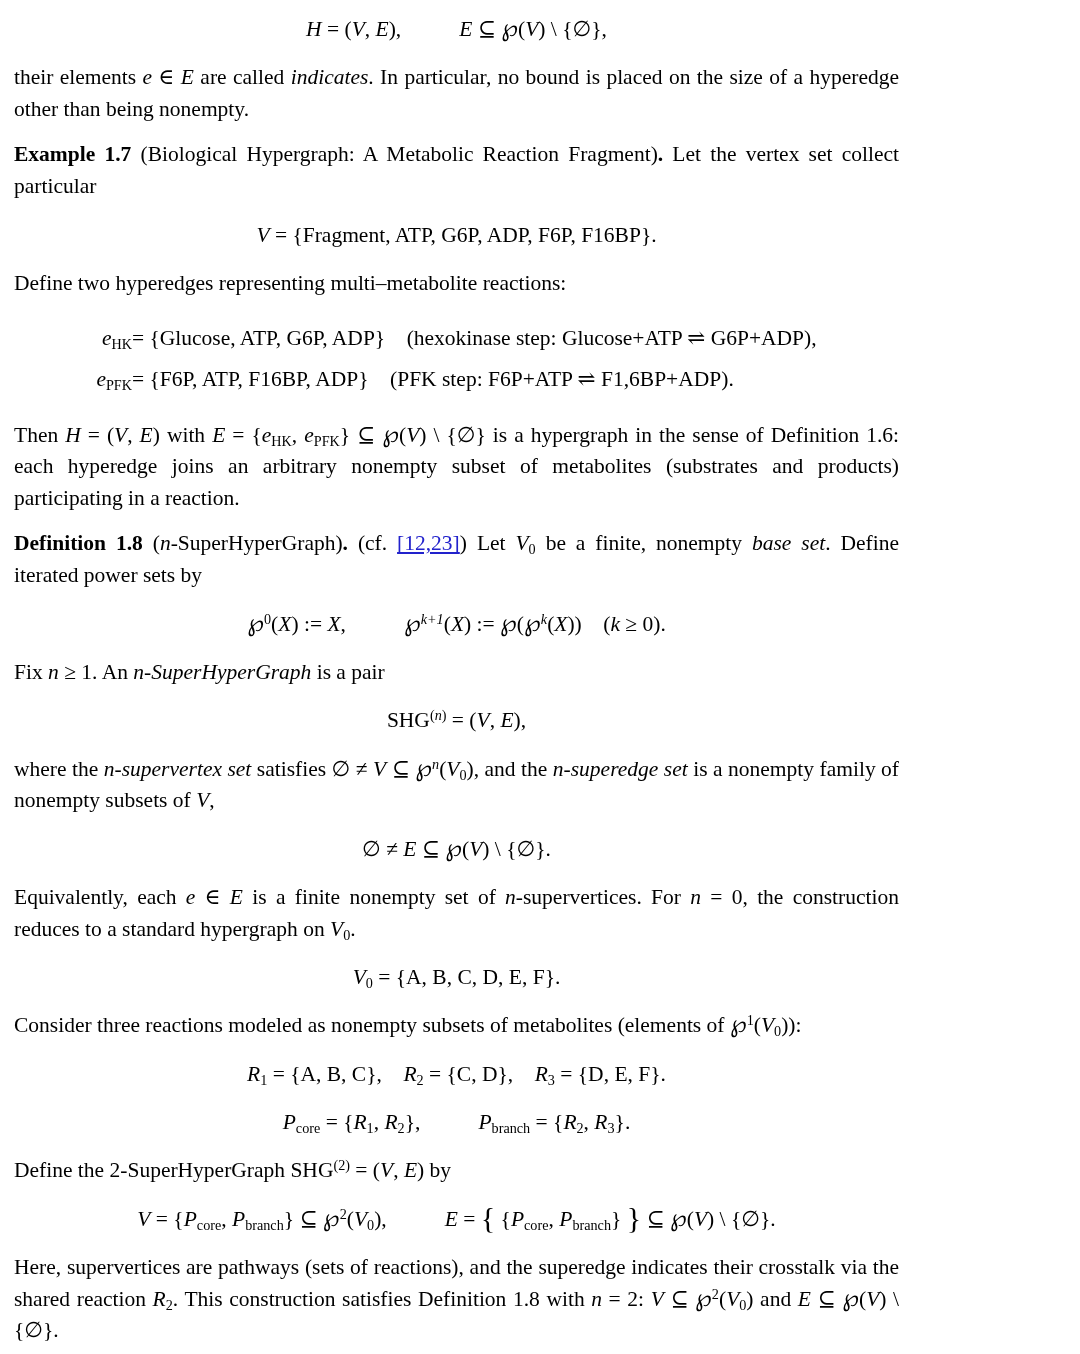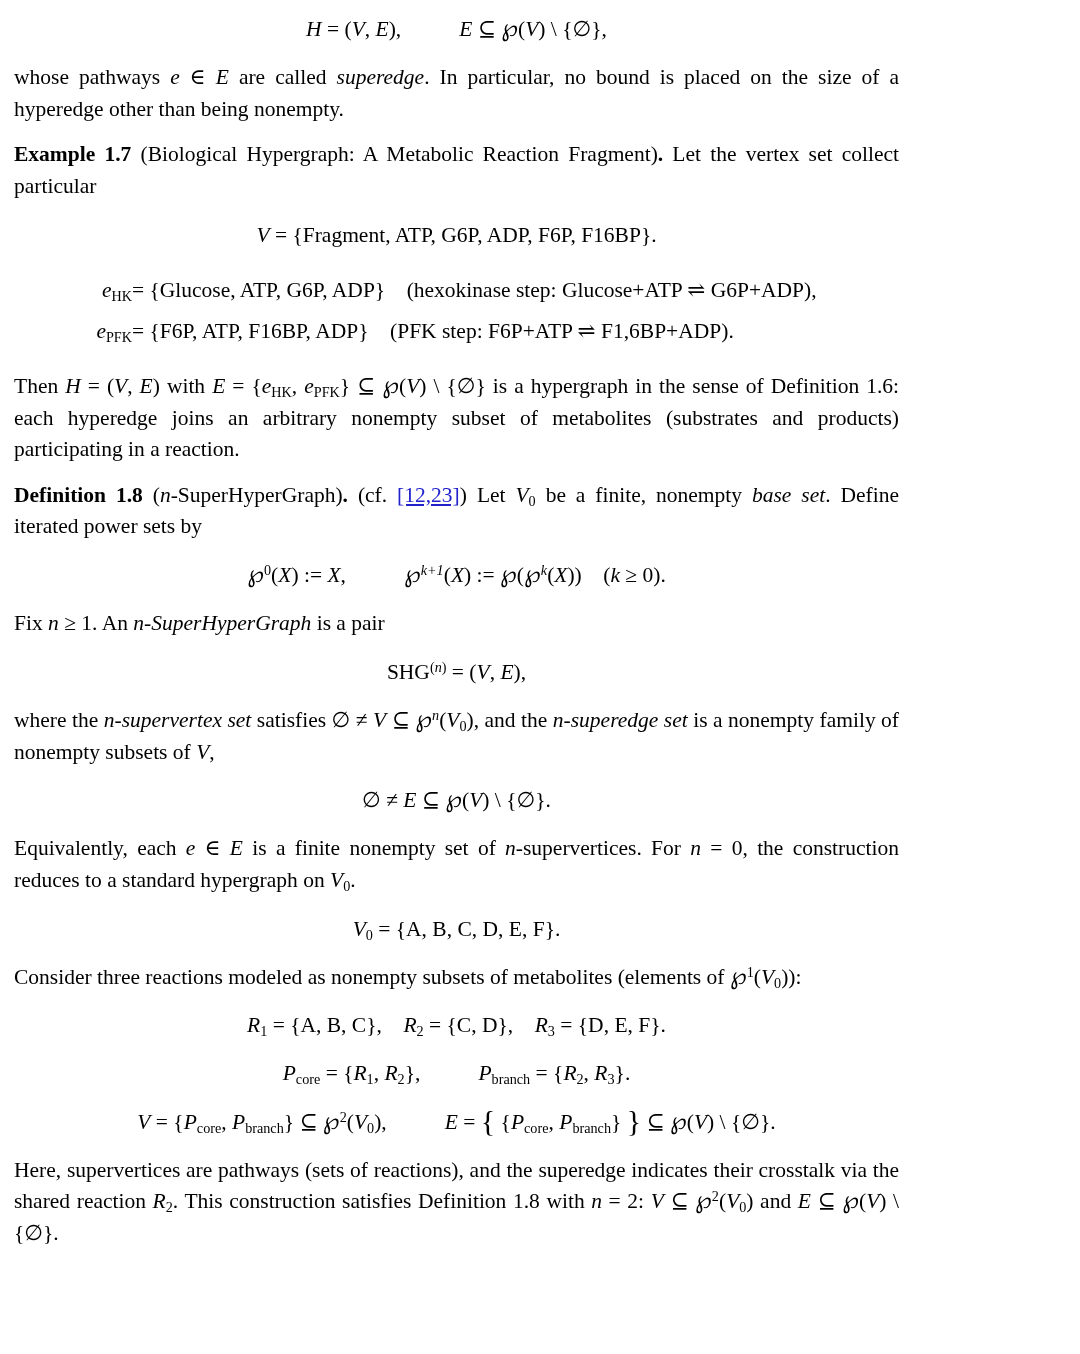--- a/index.html
+++ b/index.html
@@ -46,38 +46,40 @@
   .r-gap   { display: inline-block; width: 2.7em; }
   .r-gapsm { display: inline-block; width: 1.0em; }
   .r-big  { font-size: 140%; line-height: 0; vertical-align: -0.08em; }
 </style>
 </head>
 <body>
 
 <main>
   <div id="doc">
       <div class="block display"><span class="r r-i">H</span><span class="r"> = (</span><span class="r r-i">V</span><span class="r">, </span><span class="r r-i">E</span><span class="r">),</span><span class="r r-gap"></span><span class="r r-i">E</span><span class="r"> ⊆ </span><span class="r r-scr">℘</span><span class="r">(</span><span class="r r-i">V</span><span class="r">) \ {∅},</span></div>
-      <p class="block para"><span class="r">whose pathways </span><span class="r r-i">e</span><span class="r"> ∈ </span><span class="r r-i">E</span><span class="r"> are called </span><span class="r r-i">superedge</span><span class="r">. In particular, no bound is placed on the size of a hyperedge other than being nonempty.</span></p>
+      <p class="block para"><span class="r">their elements </span><span class="r r-i">e</span><span class="r"> ∈ </span><span class="r r-i">E</span><span class="r"> are called </span><span class="r r-i">indicates</span><span class="r">. In particular, no bound is placed on the size of a hyperedge other than being nonempty.</span></p>
       <p class="block para"><span class="r r-b">Example 1.7</span><span class="r"> (Biological Hypergraph: A Metabolic Reaction Fragment)</span><span class="r r-b">.</span><span class="r"> Let the vertex set collect particular</span></p>
       <div class="block display"><span class="r r-i">V</span><span class="r"> = {Fragment, ATP, G6P, ADP, F6P, F16BP}.</span></div>
+      <p class="block para"><span class="r">Define two hyperedges representing multi–metabolite reactions:</span></p>
       <div class="block display align"><div class="align-inner"><div class="align-row">
             <span class="cell lhs"><span class="r r-i">e</span><span class="r r-sub">HK</span></span>
             <span class="cell rhs"><span class="r"> = {Glucose, ATP, G6P, ADP}</span><span class="r r-gapsm"></span><span class="r">(hexokinase step: Glucose+ATP ⇌ G6P+ADP),</span></span>
           </div><div class="align-row">
             <span class="cell lhs"><span class="r r-i">e</span><span class="r r-sub">PFK</span></span>
             <span class="cell rhs"><span class="r"> = {F6P, ATP, F16BP, ADP}</span><span class="r r-gapsm"></span><span class="r">(PFK step: F6P+ATP ⇌ F1,6BP+ADP).</span></span>
           </div></div></div>
       <p class="block para"><span class="r">Then </span><span class="r r-i">H</span><span class="r"> = (</span><span class="r r-i">V</span><span class="r">, </span><span class="r r-i">E</span><span class="r">) with </span><span class="r r-i">E</span><span class="r"> = {</span><span class="r r-i">e</span><span class="r r-sub">HK</span><span class="r">, </span><span class="r r-i">e</span><span class="r r-sub">PFK</span><span class="r">} ⊆ </span><span class="r r-scr">℘</span><span class="r">(</span><span class="r r-i">V</span><span class="r">) \ {∅} is a hypergraph in the sense of Definition 1.6: each hyperedge joins an arbitrary nonempty subset of metabolites (substrates and products) participating in a reaction.</span></p>
       <p class="block para"><span class="r r-b">Definition 1.8</span><span class="r"> (</span><span class="r r-i">n</span><span class="r">-SuperHyperGraph)</span><span class="r r-b">.</span><span class="r"> (cf. </span><a class="r r-link" style="color: rgb(34, 34, 204);">[12,23]</a><span class="r">) Let </span><span class="r r-i">V</span><span class="r r-sub">0</span><span class="r"> be a finite, nonempty </span><span class="r r-i">base set</span><span class="r">. Define iterated power sets by</span></p>
       <div class="block display"><span class="r r-scr">℘</span><span class="r r-sup">0</span><span class="r">(</span><span class="r r-i">X</span><span class="r">) := </span><span class="r r-i">X</span><span class="r">,</span><span class="r r-gap"></span><span class="r r-scr">℘</span><span class="r r-supi">k+1</span><span class="r">(</span><span class="r r-i">X</span><span class="r">) := </span><span class="r r-scr">℘</span><span class="r">(</span><span class="r r-scr">℘</span><span class="r r-supi">k</span><span class="r">(</span><span class="r r-i">X</span><span class="r">))</span><span class="r r-gapsm"></span><span class="r">(</span><span class="r r-i">k</span><span class="r"> ≥ 0).</span></div>
       <p class="block para"><span class="r">Fix </span><span class="r r-i">n</span><span class="r"> ≥ 1. An </span><span class="r r-i">n-SuperHyperGraph</span><span class="r"> is a pair</span></p>
       <div class="block display"><span class="r">SHG</span><span class="r r-sup">(</span><span class="r r-supi">n</span><span class="r r-sup">)</span><span class="r"> = (</span><span class="r r-i">V</span><span class="r">, </span><span class="r r-i">E</span><span class="r">),</span></div>
       <p class="block para"><span class="r">where the </span><span class="r r-i">n-supervertex set</span><span class="r"> satisfies ∅ ≠ </span><span class="r r-i">V</span><span class="r"> ⊆ </span><span class="r r-scr">℘</span><span class="r r-supi">n</span><span class="r">(</span><span class="r r-i">V</span><span class="r r-sub">0</span><span class="r">), and the </span><span class="r r-i">n-superedge set</span><span class="r"> is a nonempty family of nonempty subsets of </span><span class="r r-i">V</span><span class="r">,</span></p>
       <div class="block display"><span class="r">∅ ≠ </span><span class="r r-i">E</span><span class="r"> ⊆ </span><span class="r r-scr">℘</span><span class="r">(</span><span class="r r-i">V</span><span class="r">) \ {∅}.</span></div>
       <p class="block para"><span class="r">Equivalently, each </span><span class="r r-i">e</span><span class="r"> ∈ </span><span class="r r-i">E</span><span class="r"> is a finite nonempty set of </span><span class="r r-i">n</span><span class="r">-supervertices. For </span><span class="r r-i">n</span><span class="r"> = 0, the construction reduces to a standard hypergraph on </span><span class="r r-i">V</span><span class="r r-sub">0</span><span class="r">.</span></p>
       <div class="block display"><span class="r r-i">V</span><span class="r r-sub">0</span><span class="r"> = {A, B, C, D, E, F}.</span></div>
       <p class="block para"><span class="r">Consider three reactions modeled as nonempty subsets of metabolites (elements of </span><span class="r r-scr">℘</span><span class="r r-sup">1</span><span class="r">(</span><span class="r r-i">V</span><span class="r r-sub">0</span><span class="r">)):</span></p>
       <div class="block display"><span class="r r-i">R</span><span class="r r-sub">1</span><span class="r"> = {A, B, C},</span><span class="r r-gapsm"></span><span class="r r-i">R</span><span class="r r-sub">2</span><span class="r"> = {C, D},</span><span class="r r-gapsm"></span><span class="r r-i">R</span><span class="r r-sub">3</span><span class="r"> = {D, E, F}.</span></div>
       <div class="block display"><span class="r r-i">P</span><span class="r r-sub">core</span><span class="r"> = {</span><span class="r r-i">R</span><span class="r r-sub">1</span><span class="r">, </span><span class="r r-i">R</span><span class="r r-sub">2</span><span class="r">},</span><span class="r r-gap"></span><span class="r r-i">P</span><span class="r r-sub">branch</span><span class="r"> = {</span><span class="r r-i">R</span><span class="r r-sub">2</span><span class="r">, </span><span class="r r-i">R</span><span class="r r-sub">3</span><span class="r">}.</span></div>
+      <p class="block para"><span class="r">Define the 2-SuperHyperGraph SHG</span><span class="r r-sup">(2)</span><span class="r"> = (</span><span class="r r-i">V</span><span class="r">, </span><span class="r r-i">E</span><span class="r">) by</span></p>
       <div class="block display"><span class="r r-i">V</span><span class="r"> = {</span><span class="r r-i">P</span><span class="r r-sub">core</span><span class="r">, </span><span class="r r-i">P</span><span class="r r-sub">branch</span><span class="r">} ⊆ </span><span class="r r-scr">℘</span><span class="r r-sup">2</span><span class="r">(</span><span class="r r-i">V</span><span class="r r-sub">0</span><span class="r">),</span><span class="r r-gap"></span><span class="r r-i">E</span><span class="r"> = </span><span class="r r-big">{</span><span class="r"> {</span><span class="r r-i">P</span><span class="r r-sub">core</span><span class="r">, </span><span class="r r-i">P</span><span class="r r-sub">branch</span><span class="r">} </span><span class="r r-big">}</span><span class="r"> ⊆ </span><span class="r r-scr">℘</span><span class="r">(</span><span class="r r-i">V</span><span class="r">) \ {∅}.</span></div>
       <p class="block para"><span class="r">Here, supervertices are pathways (sets of reactions), and the superedge indicates their crosstalk via the shared reaction </span><span class="r r-i">R</span><span class="r r-sub">2</span><span class="r">. This construction satisfies Definition 1.8 with </span><span class="r r-i">n</span><span class="r"> = 2: </span><span class="r r-i">V</span><span class="r"> ⊆ </span><span class="r r-scr">℘</span><span class="r r-sup">2</span><span class="r">(</span><span class="r r-i">V</span><span class="r r-sub">0</span><span class="r">) and </span><span class="r r-i">E</span><span class="r"> ⊆ </span><span class="r r-scr">℘</span><span class="r">(</span><span class="r r-i">V</span><span class="r">) \ {∅}.</span></p>
     </div>
 </main>
 
 </body></html>

